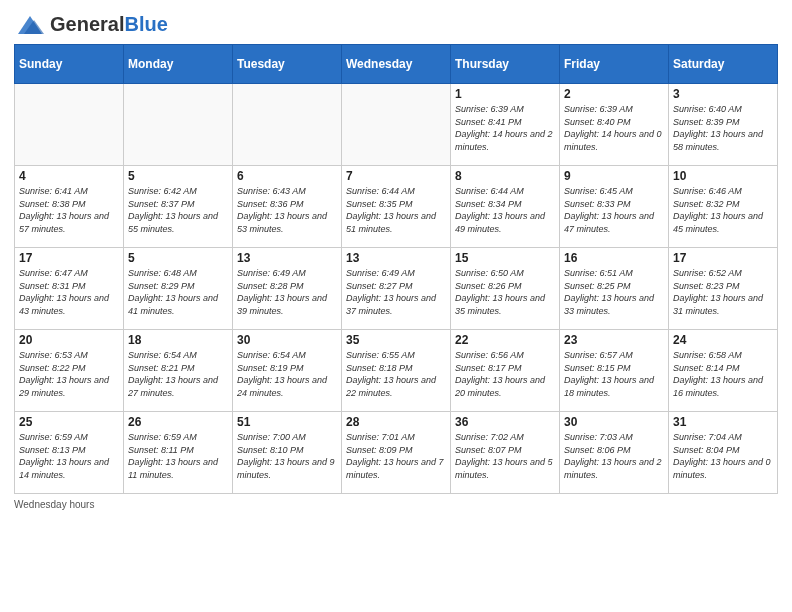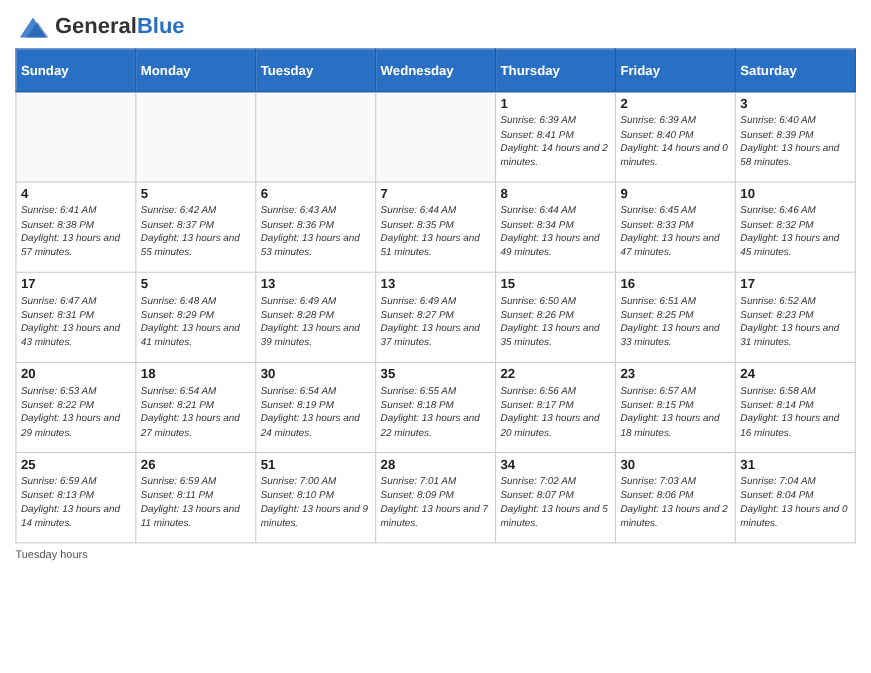--- a/index.html
+++ b/index.html
@@ -238,31 +238,31 @@
           </td>
           <td>
             <span class="day-number">51</span>
             <div class="day-info">Sunrise: 7:00 AM<br>Sunset: 8:10 PM<br>Daylight: 13 hours and 9 minutes.</div>
           </td>
           <td>
             <span class="day-number">28</span>
             <div class="day-info">Sunrise: 7:01 AM<br>Sunset: 8:09 PM<br>Daylight: 13 hours and 7 minutes.</div>
           </td>
           <td>
-            <span class="day-number">34</span>
+            <span class="day-number">36</span>
             <div class="day-info">Sunrise: 7:02 AM<br>Sunset: 8:07 PM<br>Daylight: 13 hours and 5 minutes.</div>
           </td>
           <td>
             <span class="day-number">30</span>
             <div class="day-info">Sunrise: 7:03 AM<br>Sunset: 8:06 PM<br>Daylight: 13 hours and 2 minutes.</div>
           </td>
           <td>
             <span class="day-number">31</span>
             <div class="day-info">Sunrise: 7:04 AM<br>Sunset: 8:04 PM<br>Daylight: 13 hours and 0 minutes.</div>
           </td>
         </tr>
       </tbody>
   </table>
 
   <div class="footer">
-    <span>Tuesday hours</span>
+    <span>Wednesday hours</span>
   </div>
 </div>
 
 </body></html>

